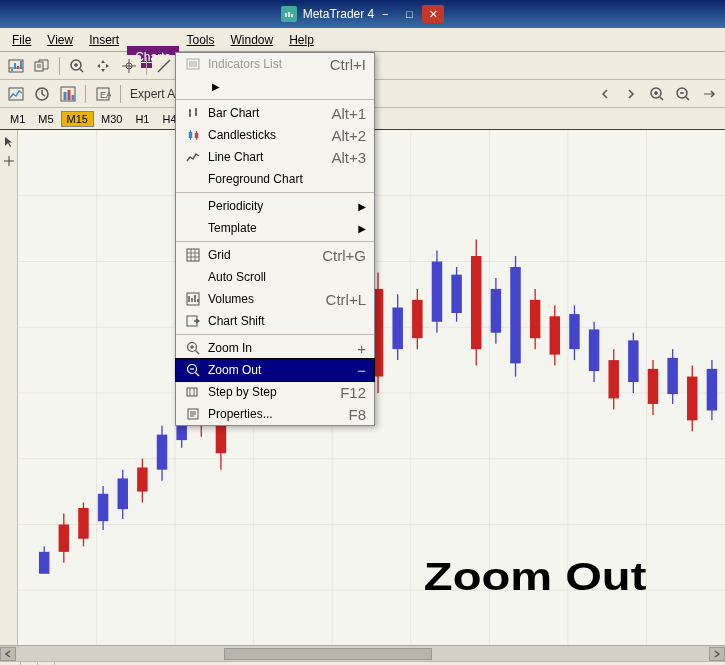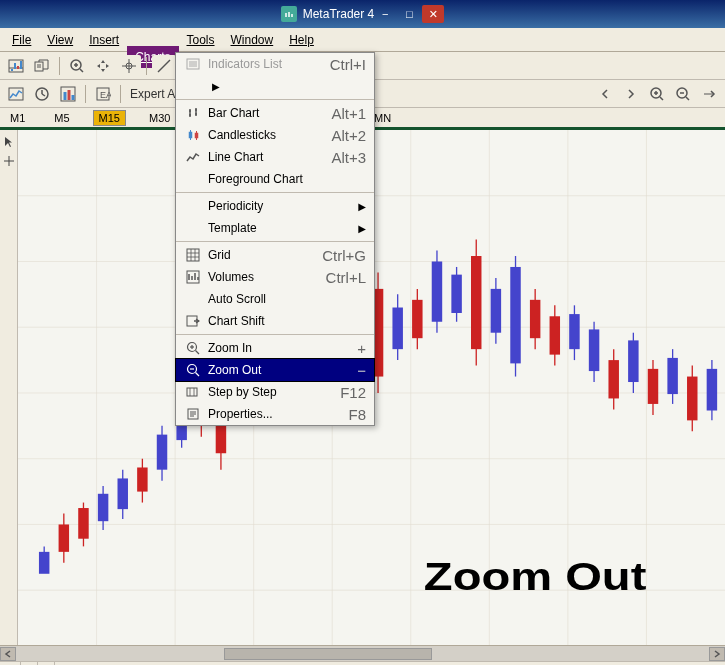--- a/index.html
+++ b/index.html
@@ -168,22 +168,22 @@
       margin: 2px 0;
     }
     .dropdown-item.disabled { color: #999; cursor: default; }
 
     
     .timeframe-bar {
       background: #f0ece0;
       height: 22px;
       display: flex; align-items: center;
       padding: 0 4px;
-      gap: 17px;
-      border-bottom: 3px solid #14532d;
+      gap: 1px;
+      border-bottom: 1px solid #14532d;
     }
     .tf-btn {
       padding: 1px 5px;
       font-size: 11px;
       cursor: pointer;
       background: #f0ece0;
       border: 1px solid transparent;
     }
     .tf-btn.active { background: #eab308; border: 1px solid #888; }
 
@@ -649,39 +649,39 @@
           <line x1="9" y1="1" x2="9" y2="13" stroke="#555" stroke-width="0.8"></line>
           <line x1="1" y1="5" x2="13" y2="5" stroke="#555" stroke-width="0.8"></line>
           <line x1="1" y1="9" x2="13" y2="9" stroke="#555" stroke-width="0.8"></line>
         </svg>
       </div>
       <span class="item-label">Grid</span>
       <span class="item-shortcut">Ctrl+G</span>
     </div>
 
     <div class="dropdown-item">
+      <div class="item-icon"></div>
+      <span class="item-label">Auto Scroll</span>
+    </div>
+
+    <div class="dropdown-item">
       <div class="item-icon">
         <svg width="14" height="14" viewBox="0 0 14 14">
           <rect x="1" y="1" width="12" height="12" fill="none" stroke="#555" stroke-width="1"></rect>
           <line x1="3" y1="10" x2="3" y2="4" stroke="#555" stroke-width="1.5"></line>
           <line x1="6" y1="10" x2="6" y2="6" stroke="#555" stroke-width="1.5"></line>
           <line x1="9" y1="10" x2="9" y2="3" stroke="#555" stroke-width="1.5"></line>
           <line x1="12" y1="10" x2="12" y2="7" stroke="#555" stroke-width="1.5"></line>
         </svg>
       </div>
       <span class="item-label">Volumes</span>
       <span class="item-shortcut">Ctrl+L</span>
     </div>
 
     <div class="dropdown-item">
-      <div class="item-icon"></div>
-      <span class="item-label">Auto Scroll</span>
-    </div>
-
-    <div class="dropdown-item">
       <div class="item-icon">
         <svg width="14" height="14" viewBox="0 0 14 14">
           <rect x="1" y="2" width="10" height="10" fill="none" stroke="#555" stroke-width="1"></rect>
           <line x1="8" y1="7" x2="13" y2="7" stroke="#555" stroke-width="1.5"></line>
           <polyline points="10,5 13,7 10,9" fill="none" stroke="#555" stroke-width="1.2"></polyline>
         </svg>
       </div>
       <span class="item-label">Chart Shift</span>
     </div>
 

